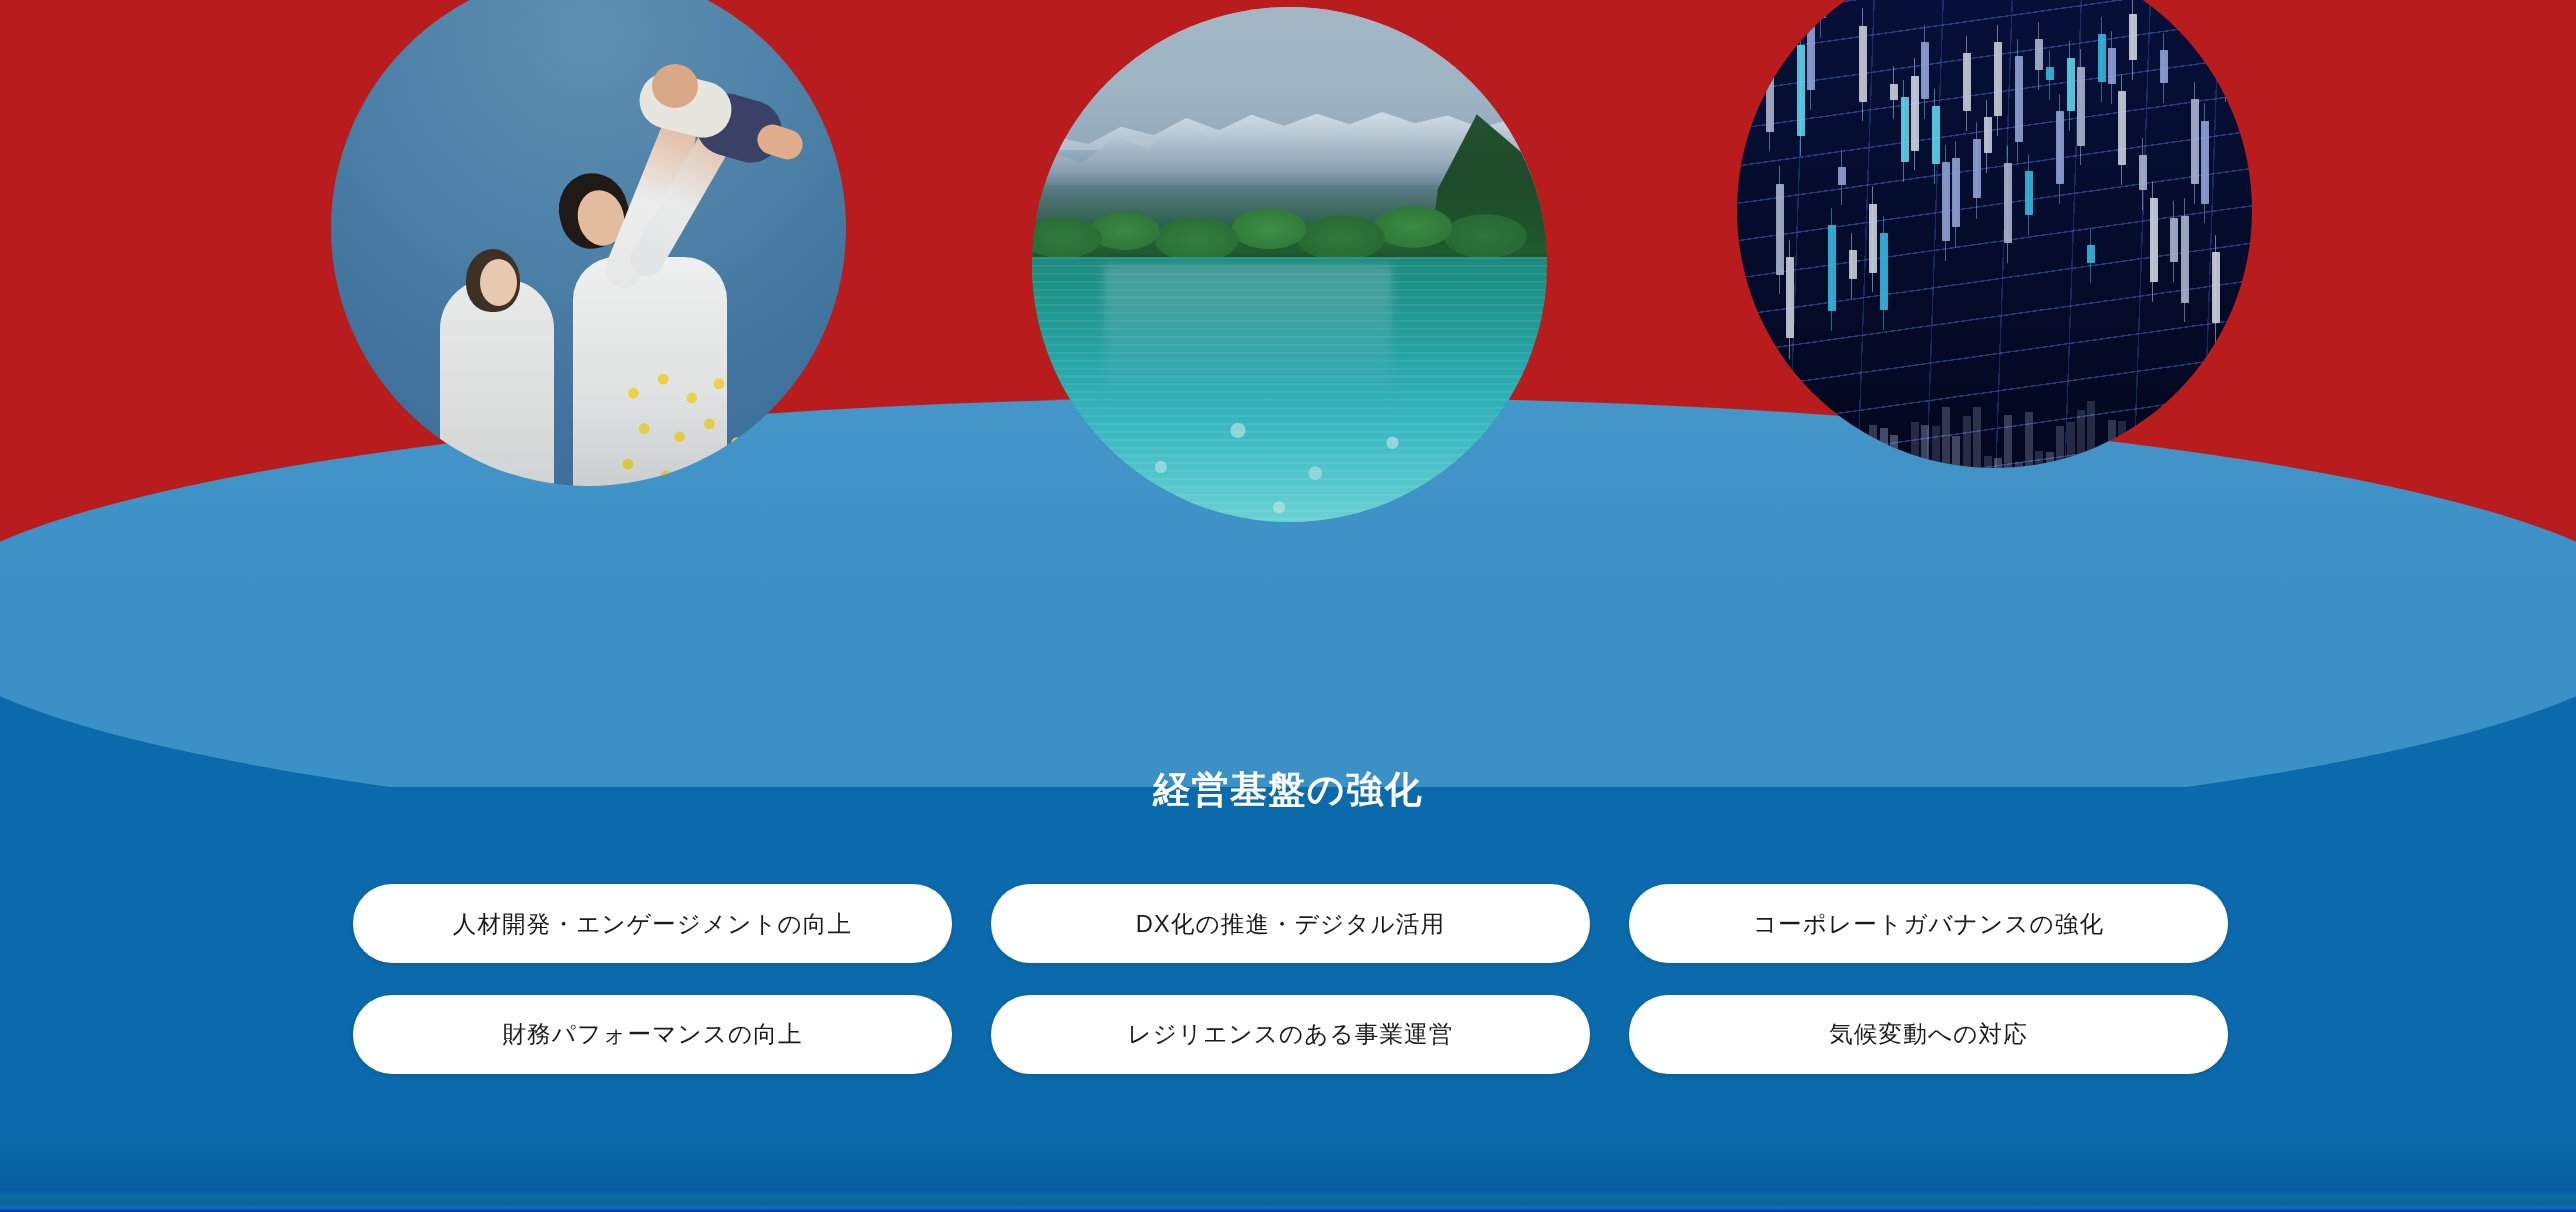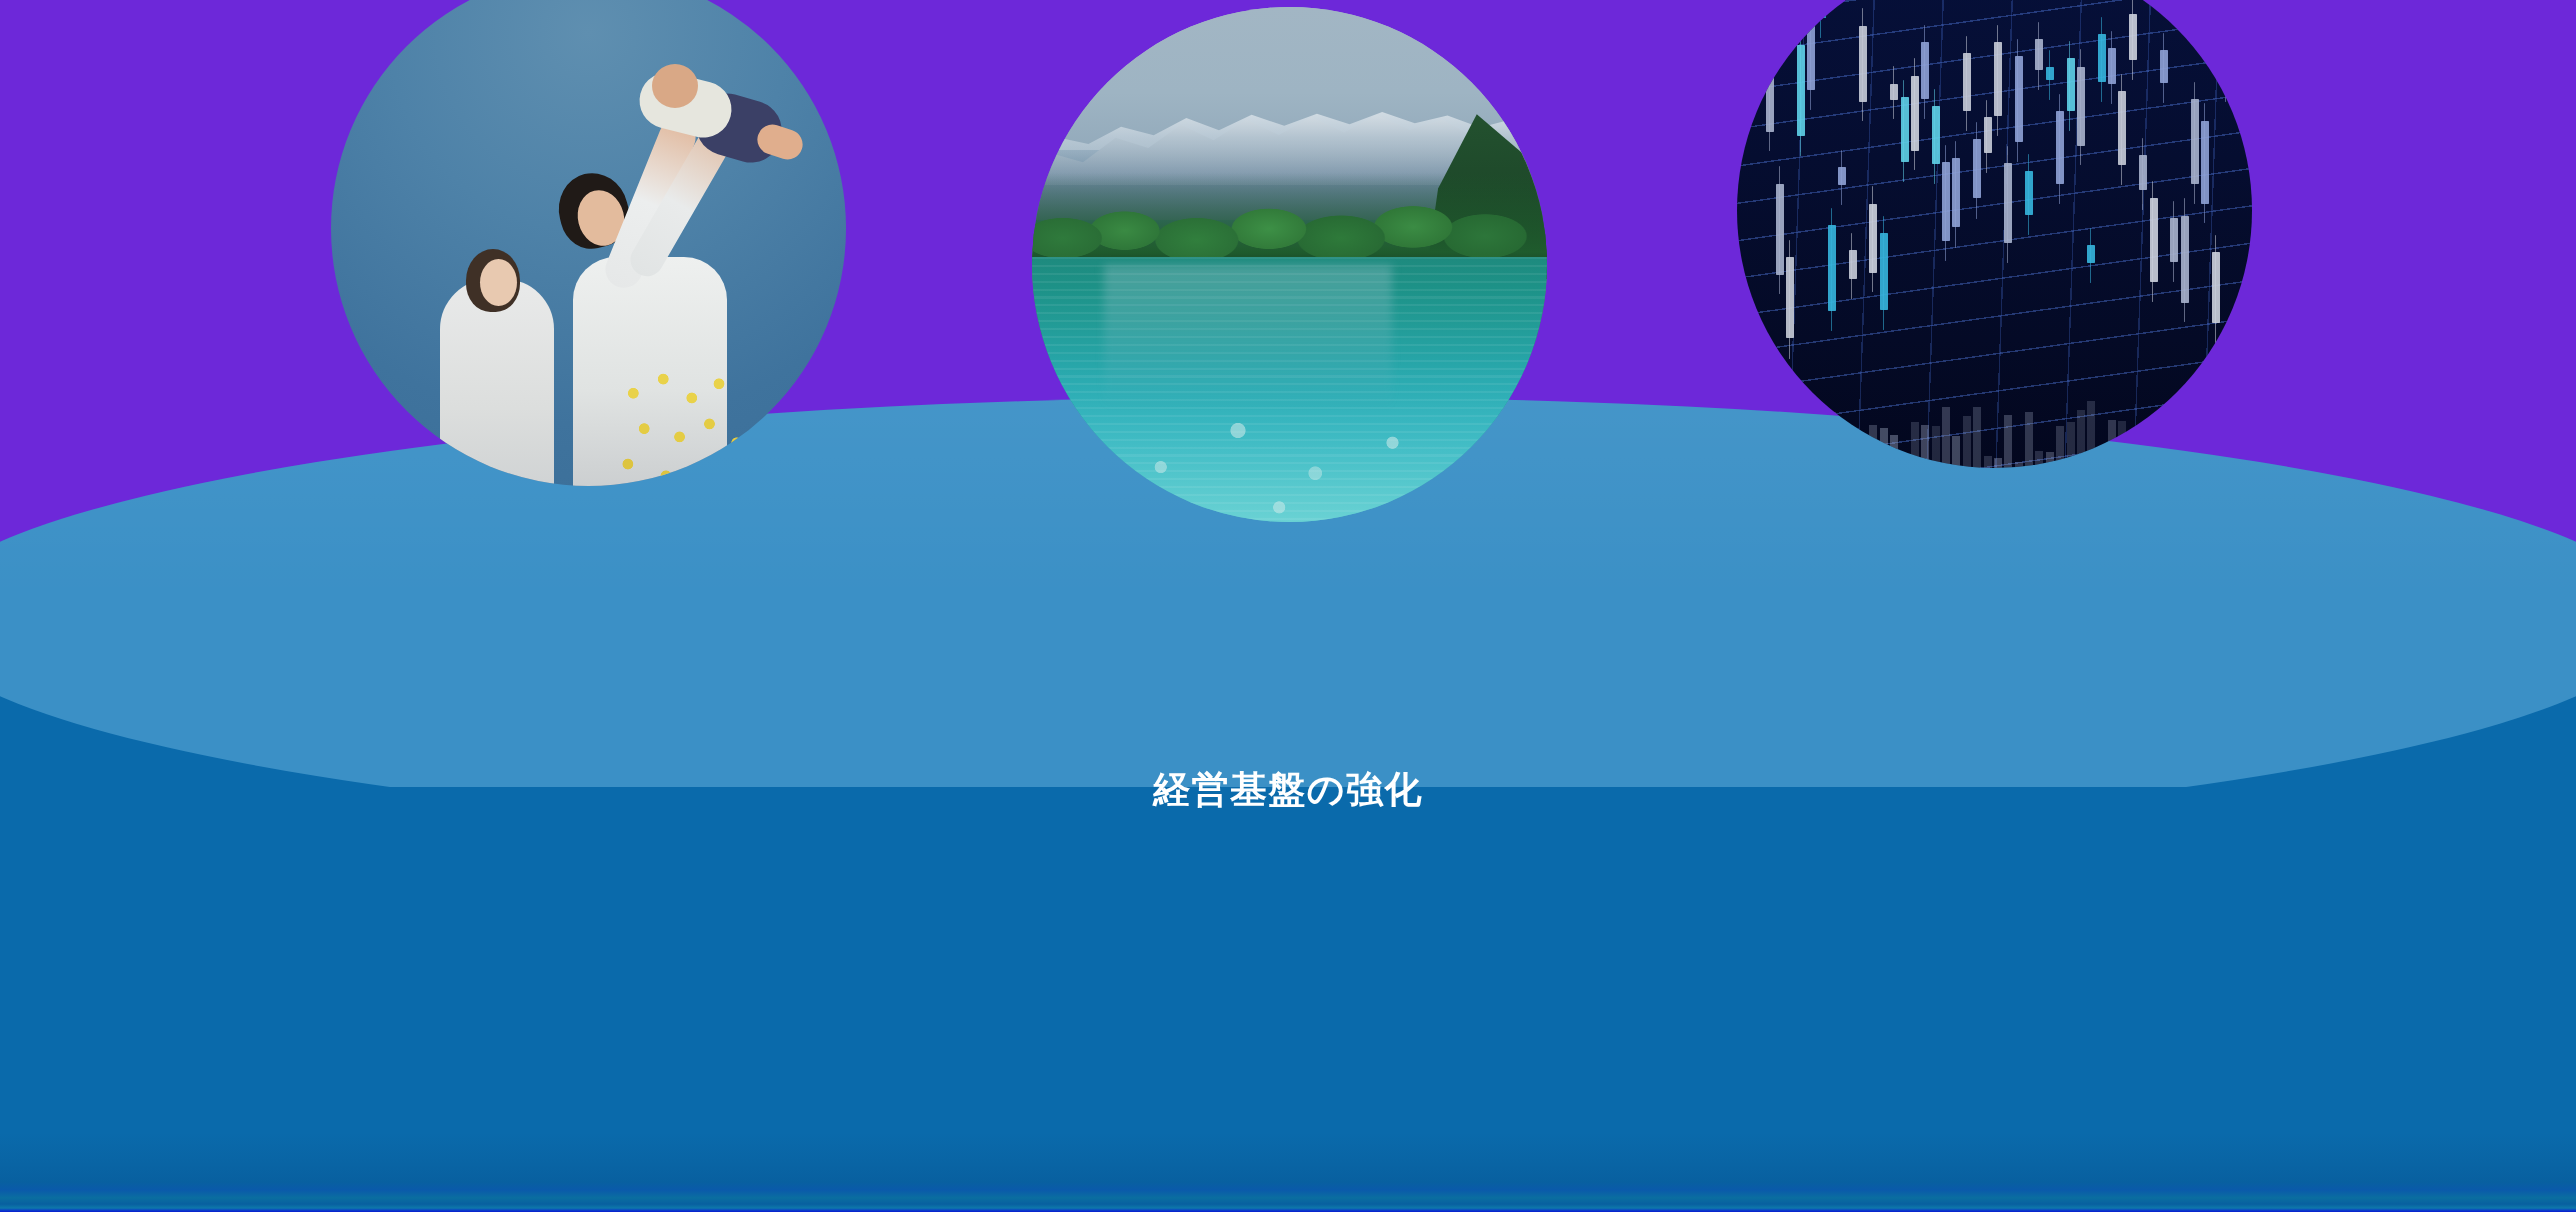--- a/index.html
+++ b/index.html
@@ -7,21 +7,21 @@
   html, body {
     width:2576px; height:1212px;
     background:#000000;
     font-family:"Liberation Sans","DejaVu Sans",sans-serif;
     overflow:hidden;
   }
 
   #stage {
     position:relative;
     width:2576px; height:1212px;
-    background:#6d28d9;
+    background:#b91c1c;
     overflow:hidden;
   }
 
   
   .bg-dark-base {
     position:absolute;
     left:0; top:630px;
     width:2576px; height:582px;
     background:linear-gradient(180deg,#0a6aab 0%,#0a6aab 55%,#0a66a6 100%);
   }
@@ -486,15 +486,35 @@
           <div class="vbar" style="left: 464px; width: 7.9px; height: 42px; opacity: 0.363116;"></div>
           <div class="vbar" style="left: 475px; width: 7.9px; height: 23px; opacity: 0.617346;"></div>
           <div class="vbar" style="left: 485px; width: 7.9px; height: 52px; opacity: 0.49915;"></div>
           <div class="vbar" style="left: 496px; width: 7.9px; height: 11px; opacity: 0.590357;"></div>
         </div>
     </div>
   </div>
 
   <div class="section-title">経営基盤の強化</div>
 
+  <div class="pill-grid">
+    <div class="pill">
+      <span>人材開発・エンゲージメントの向上</span>
+    </div>
+    <div class="pill">
+      <span>DX化の推進・デジタル活用</span>
+    </div>
+    <div class="pill">
+      <span>コーポレートガバナンスの強化</span>
+    </div>
+    <div class="pill">
+      <span>財務パフォーマンスの向上</span>
+    </div>
+    <div class="pill">
+      <span>レジリエンスのある事業運営</span>
+    </div>
+    <div class="pill">
+      <span>気候変動への対応</span>
+    </div>
+  </div>
 
 </div>
 
 
 </body></html>

